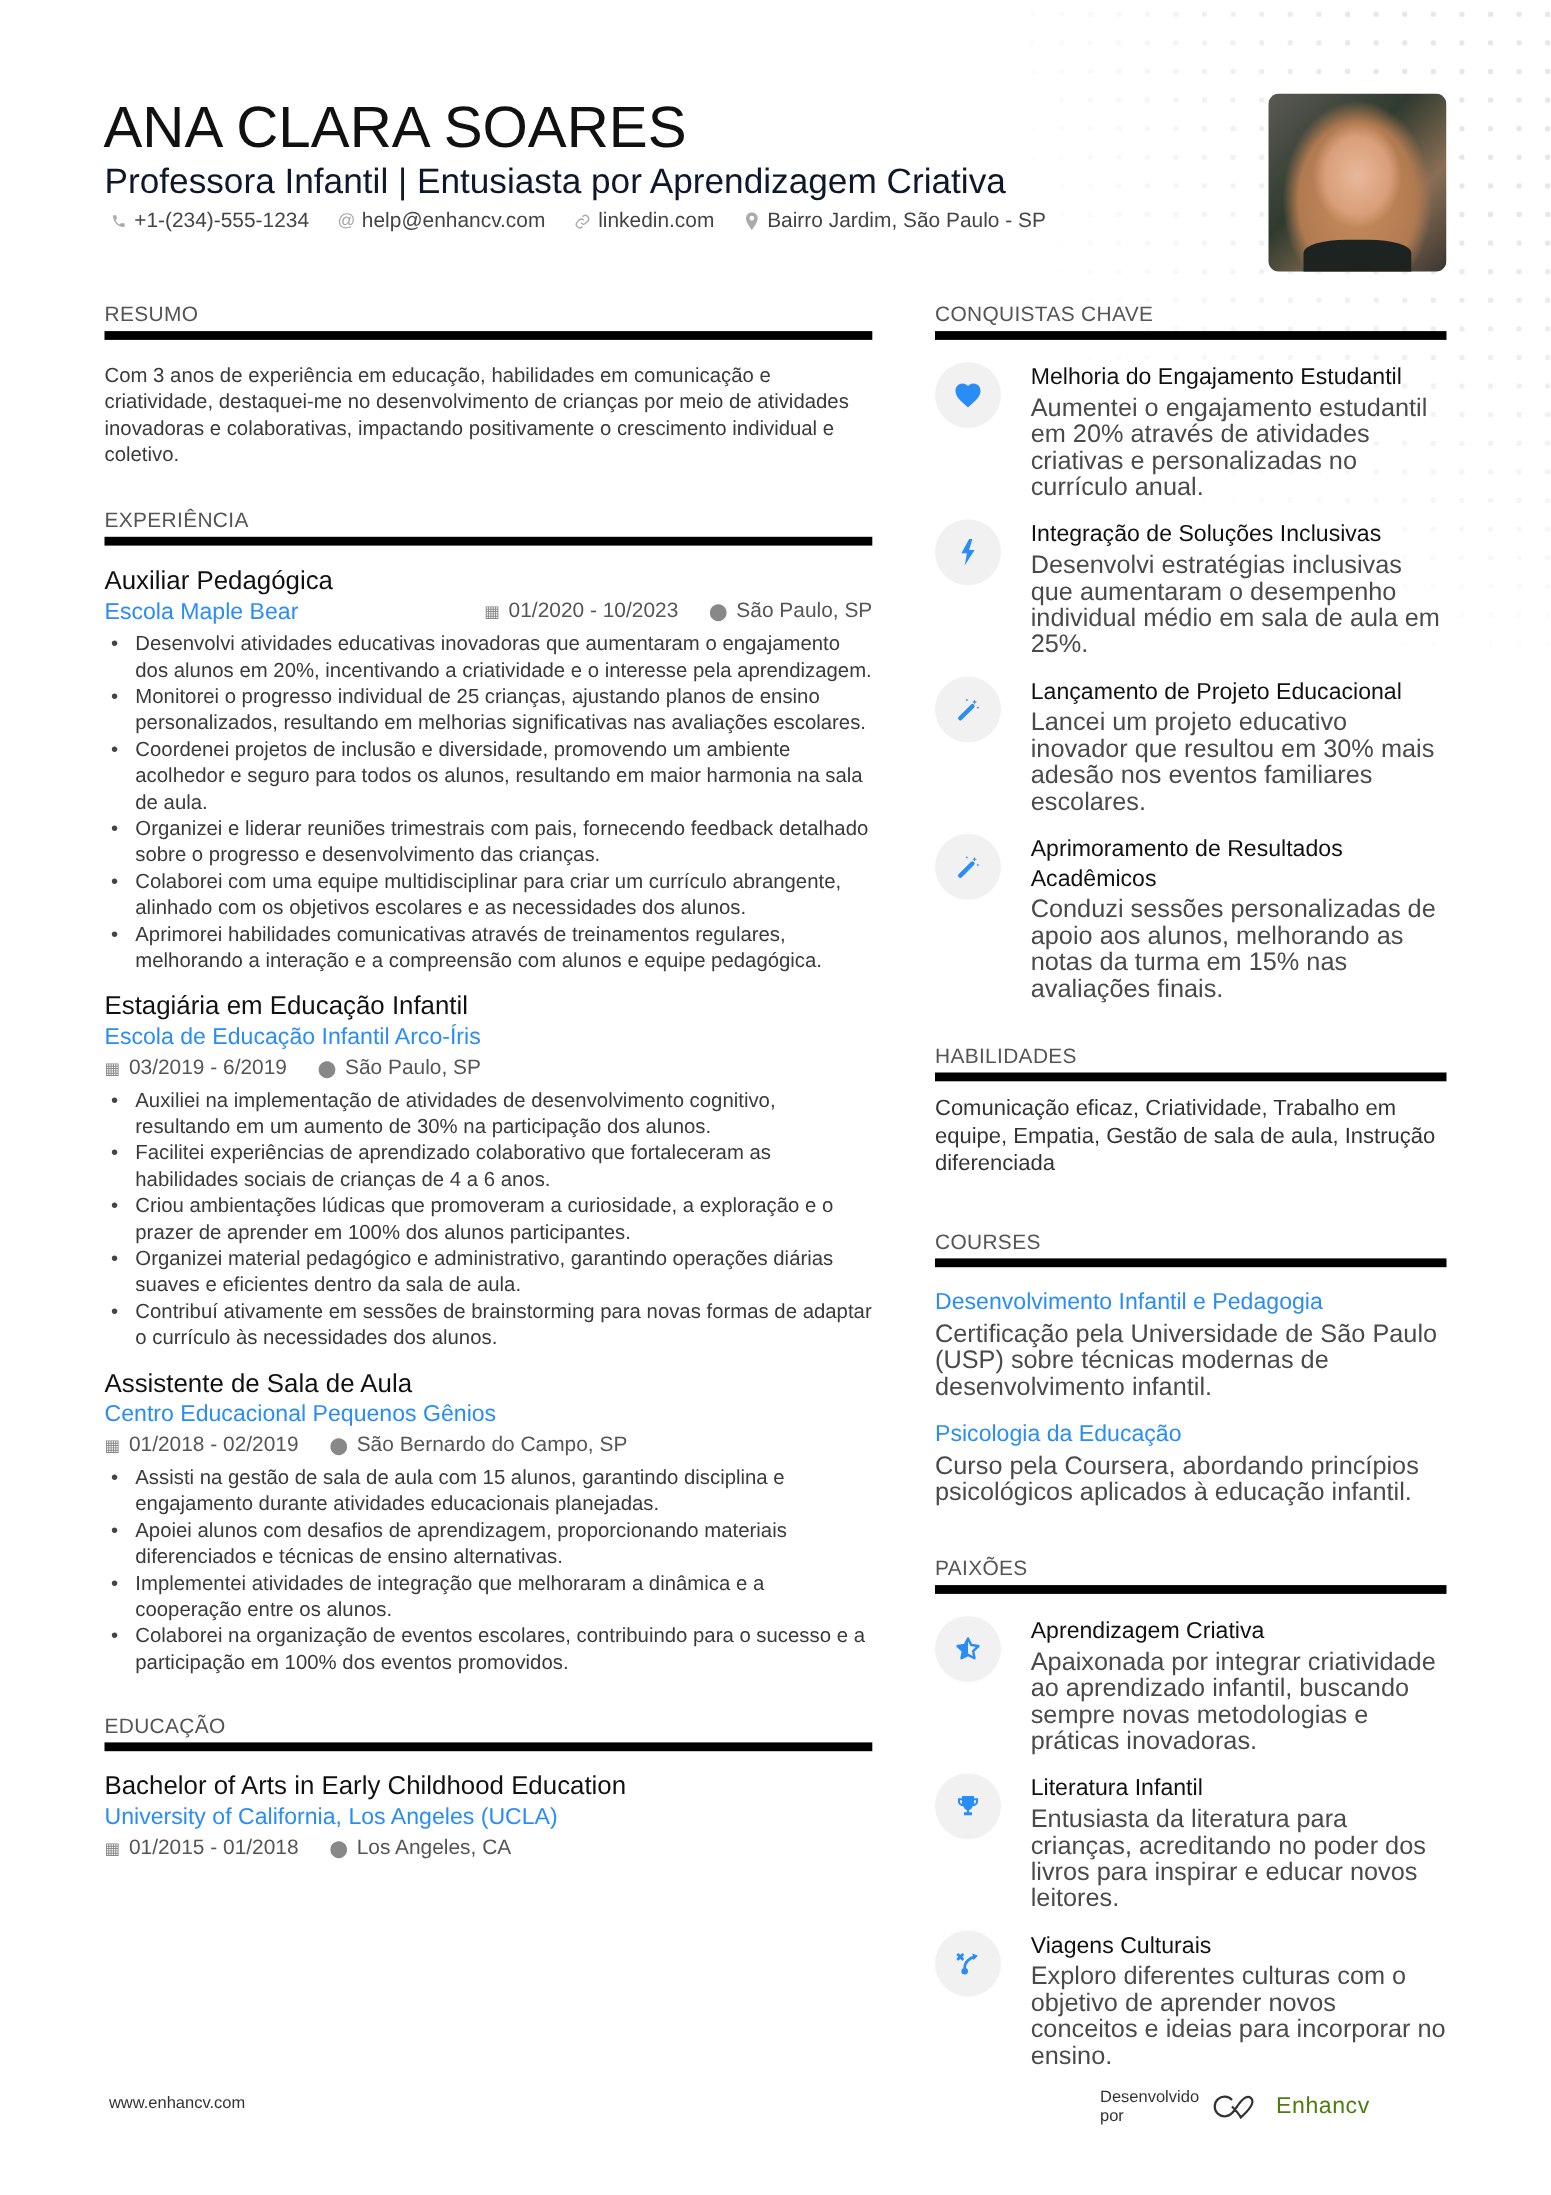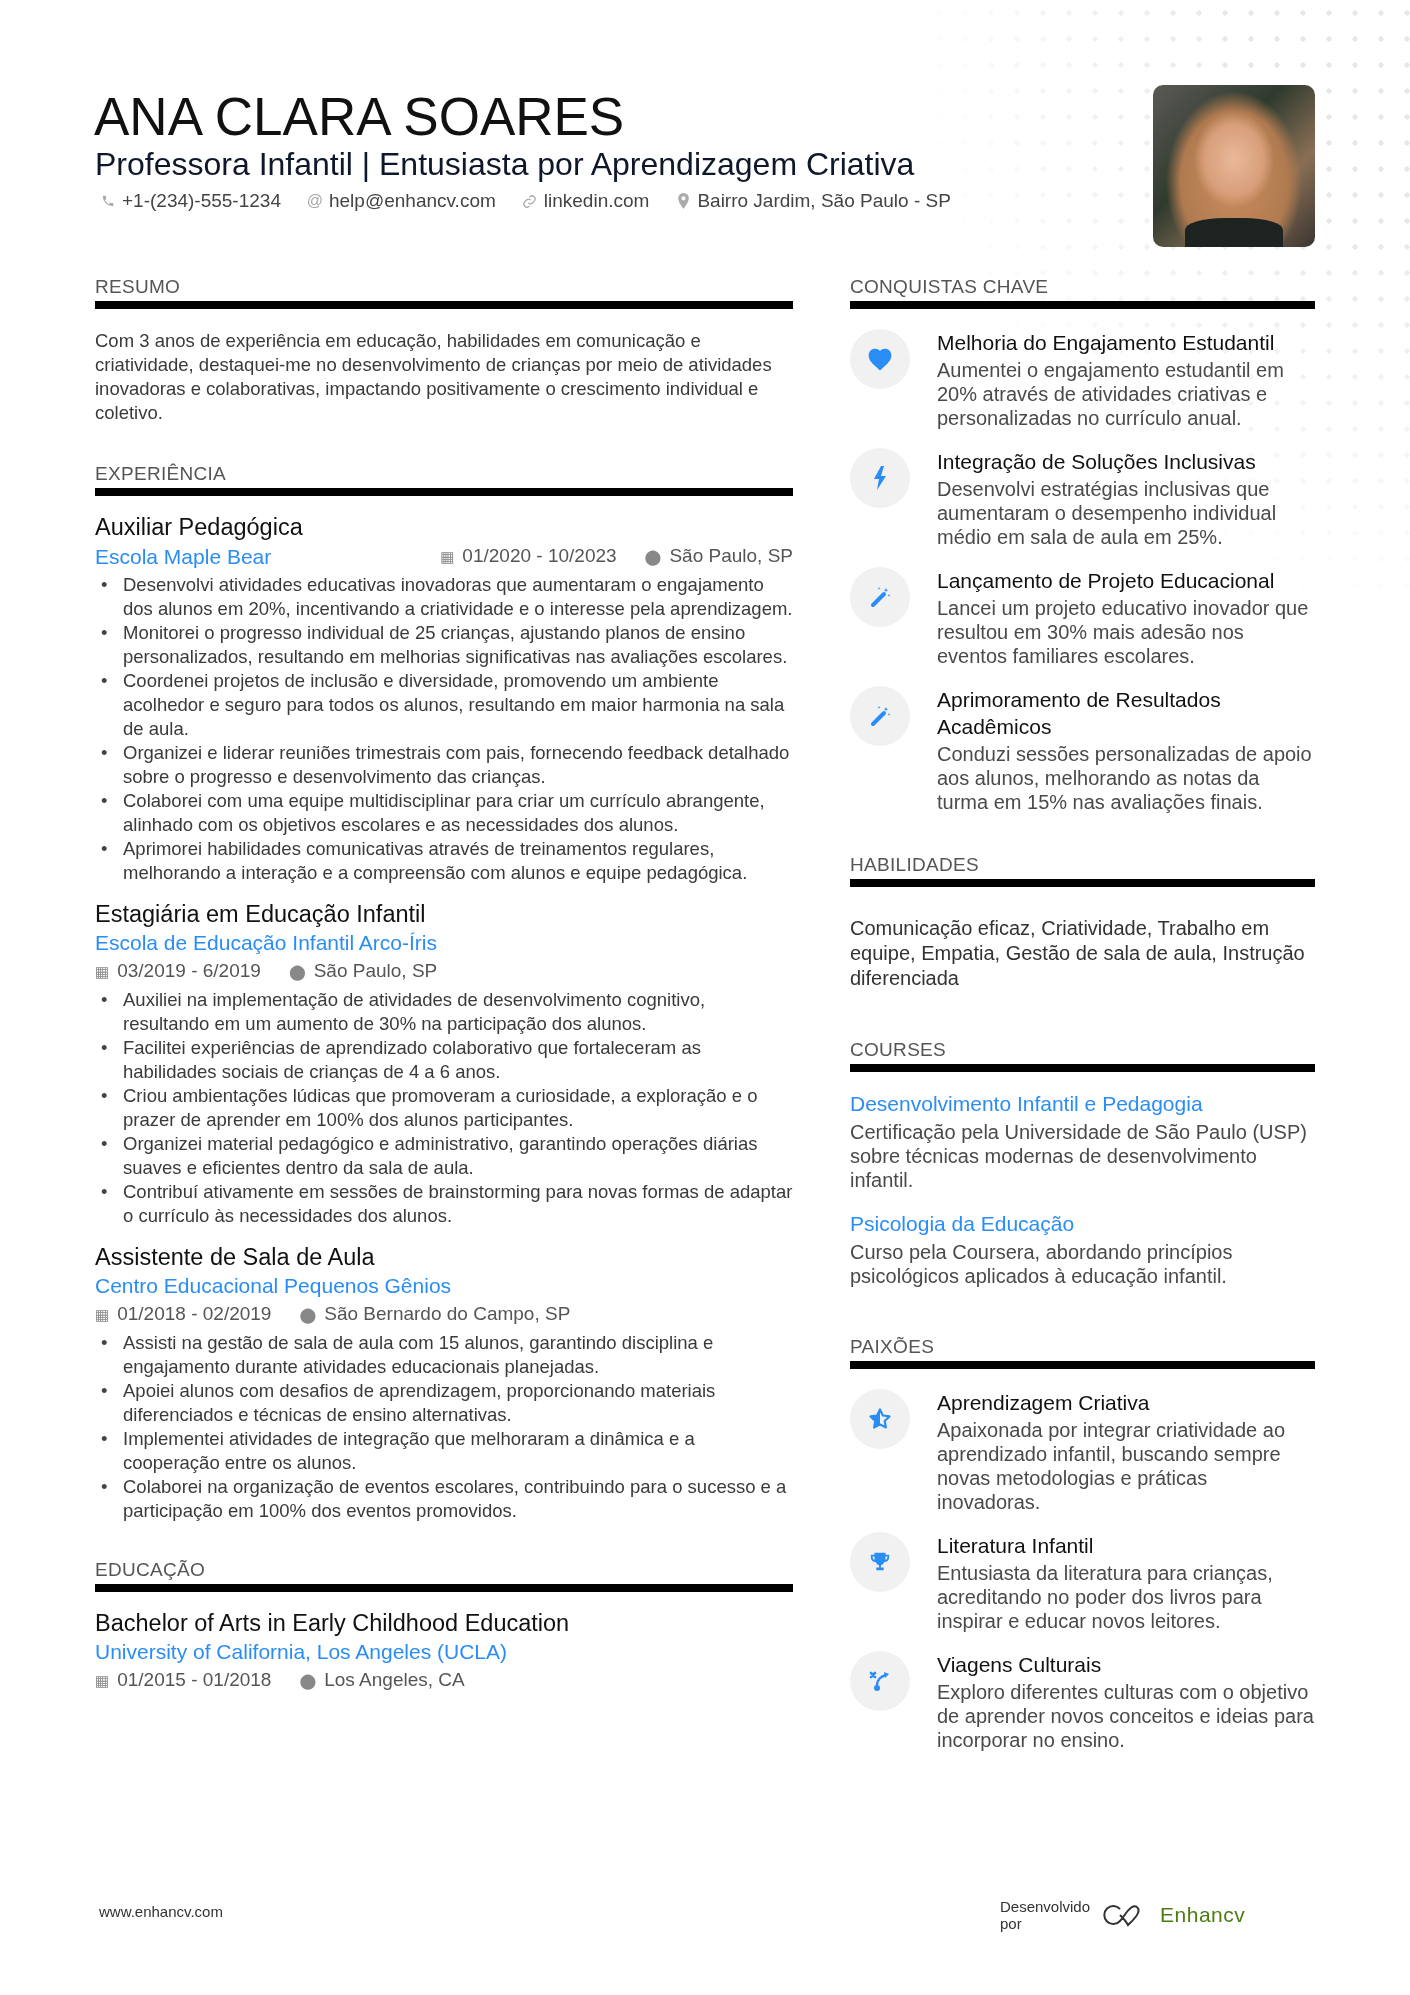--- a/index.html
+++ b/index.html
@@ -36,21 +36,21 @@
   .meta { display: flex; gap: 28px; font-size: 19px; color: #555; line-height: 28px; }
   .meta span.i { color: #888; font-size: 15px; margin-right: 8px; }
   ul.bullets { list-style: none; margin-top: 2px; }
   ul.bullets li { position: relative; padding-left: 28px; font-size: 18.5px; line-height: 24px; color: #3a3a3a; }
   ul.bullets li::before { content: "•"; position: absolute; left: 6px; top: 0; color: #444; }
 
   .ach { display: flex; gap: 12px; margin-top: 18px; }
   .ach-icon { flex: 0 0 60px; width: 60px; height: 60px; border-radius: 50%; background: #f1f1f1; display: flex; align-items: center; justify-content: center; margin-top: 0; }
   .ach-body { margin-left: 15px; flex: 1; }
   .ach-title { font-size: 21px; color: #111; line-height: 27px; }
-  .ach-desc { font-size: 20px; color: #4a4a4a; line-height: 24px; margin-top: 2px; }
+  .ach-desc { font-size: 23px; color: #4a4a4a; line-height: 24px; margin-top: 2px; }
   .course-title { font-size: 21px; color: #2a8df5; line-height: 28px; }
   .footer-left { position: absolute; left: 99px; top: 1903px; font-size: 15px; color: #333; }
   .footer-right { position: absolute; left: 1000px; top: 1898px; display: flex; align-items: center; gap: 12px; font-size: 15px; color: #333; }
   .footer-right .brand { font-size: 21px; color: #4d7c0f; letter-spacing: .5px; }
   svg { display: block; }
 </style>
 </head>
 <body>
 
 <div class="dots"></div>
@@ -218,21 +218,21 @@
         </div>
         <div class="ach-body">
           <div class="ach-title">Aprimoramento de Resultados Acadêmicos</div>
           <div class="ach-desc">Conduzi sessões personalizadas de apoio aos alunos, melhorando as notas da turma em 15% nas avaliações finais.</div>
         </div>
       </div>
     </div>
 
     <div class="sec" style="margin-top:40px">
       <div class="section-title">HABILIDADES</div>
-      <div class="body-text" style="margin-top:29px; font-size:20px; line-height:25px; color:#333">Comunicação eficaz, Criatividade, Trabalho em equipe, Empatia, Gestão de sala de aula, Instrução diferenciada</div>
+      <div class="body-text" style="margin-top:13px; font-size:20px; line-height:25px; color:#333">Comunicação eficaz, Criatividade, Trabalho em equipe, Empatia, Gestão de sala de aula, Instrução diferenciada</div>
     </div>
 
     <div class="sec" style="margin-top:48px">
       <div class="section-title">COURSES</div>
       <div style="margin-top:18px">
         <div class="course-title">Desenvolvimento Infantil e Pedagogia</div>
         <div class="ach-desc">Certificação pela Universidade de São Paulo (USP) sobre técnicas modernas de desenvolvimento infantil.</div>
       </div>
       <div style="margin-top:18px">
         <div class="course-title">Psicologia da Educação</div>

